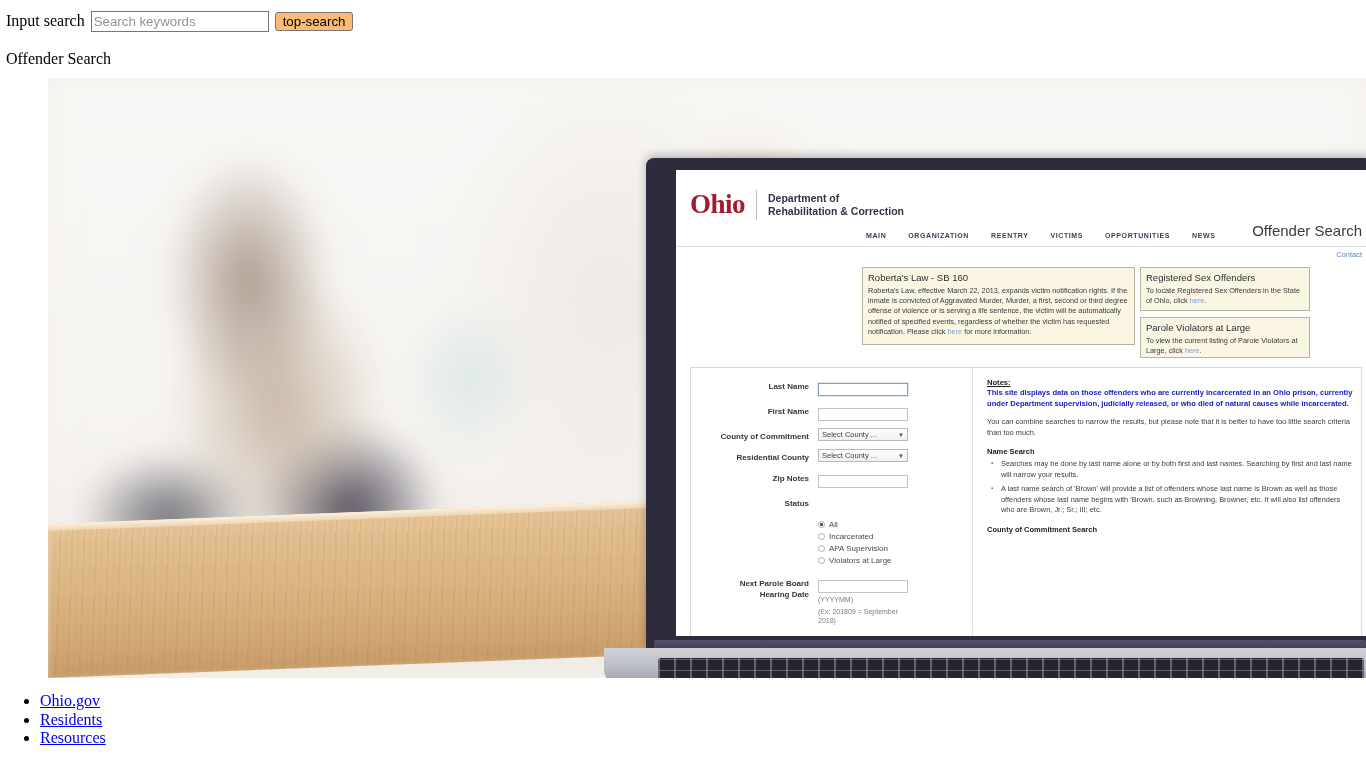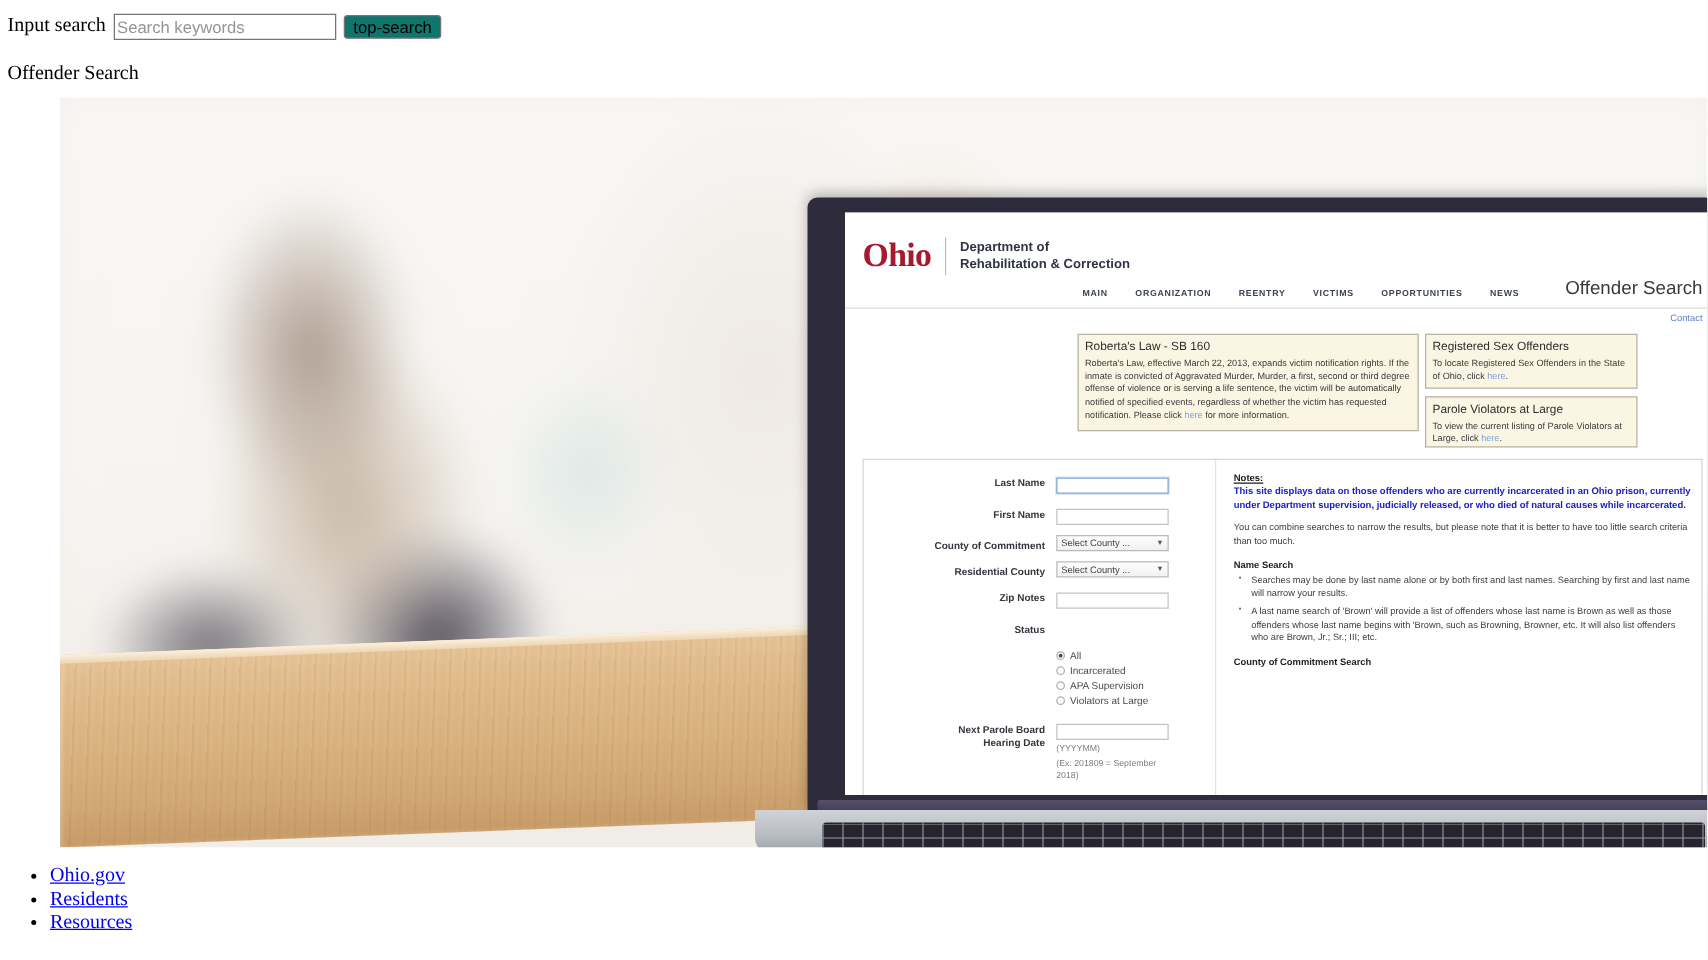--- a/index.html
+++ b/index.html
@@ -41,21 +41,21 @@
     color: #000;
     box-sizing: content-box;
   }
   .top-search-input::placeholder { color: #949494; }
   .top-search-button {
     font-family: "Liberation Sans", sans-serif;
     font-size: 13.3px;
     padding: 1px 7px;
     border: 1px solid #767676;
     border-radius: 3px;
-    background: #0f766e;
+    background: #fdba74;
     color: #000;
     cursor: pointer;
   }
 
   .page-heading {
     font-family: "Liberation Serif", serif;
     font-size: 16px;
     margin: 16px 0 0 6px;
     height: 20px;
   }
@@ -302,21 +302,21 @@
   }
   .form-col {
     width: 282px;
     border-right: 1px solid #e2e2e2;
     padding: 10px 8px 8px 0;
     box-sizing: border-box;
   }
   .frow {
     display: flex;
     align-items: flex-start;
-    justify-content: center;
+    justify-content: flex-start;
     margin-bottom: 7px;
   }
   .flabel {
     font-size: 8px;
     font-weight: bold;
     color: #33373d;
     text-align: right;
     width: 118px;
     padding-right: 9px;
     line-height: 11px;

